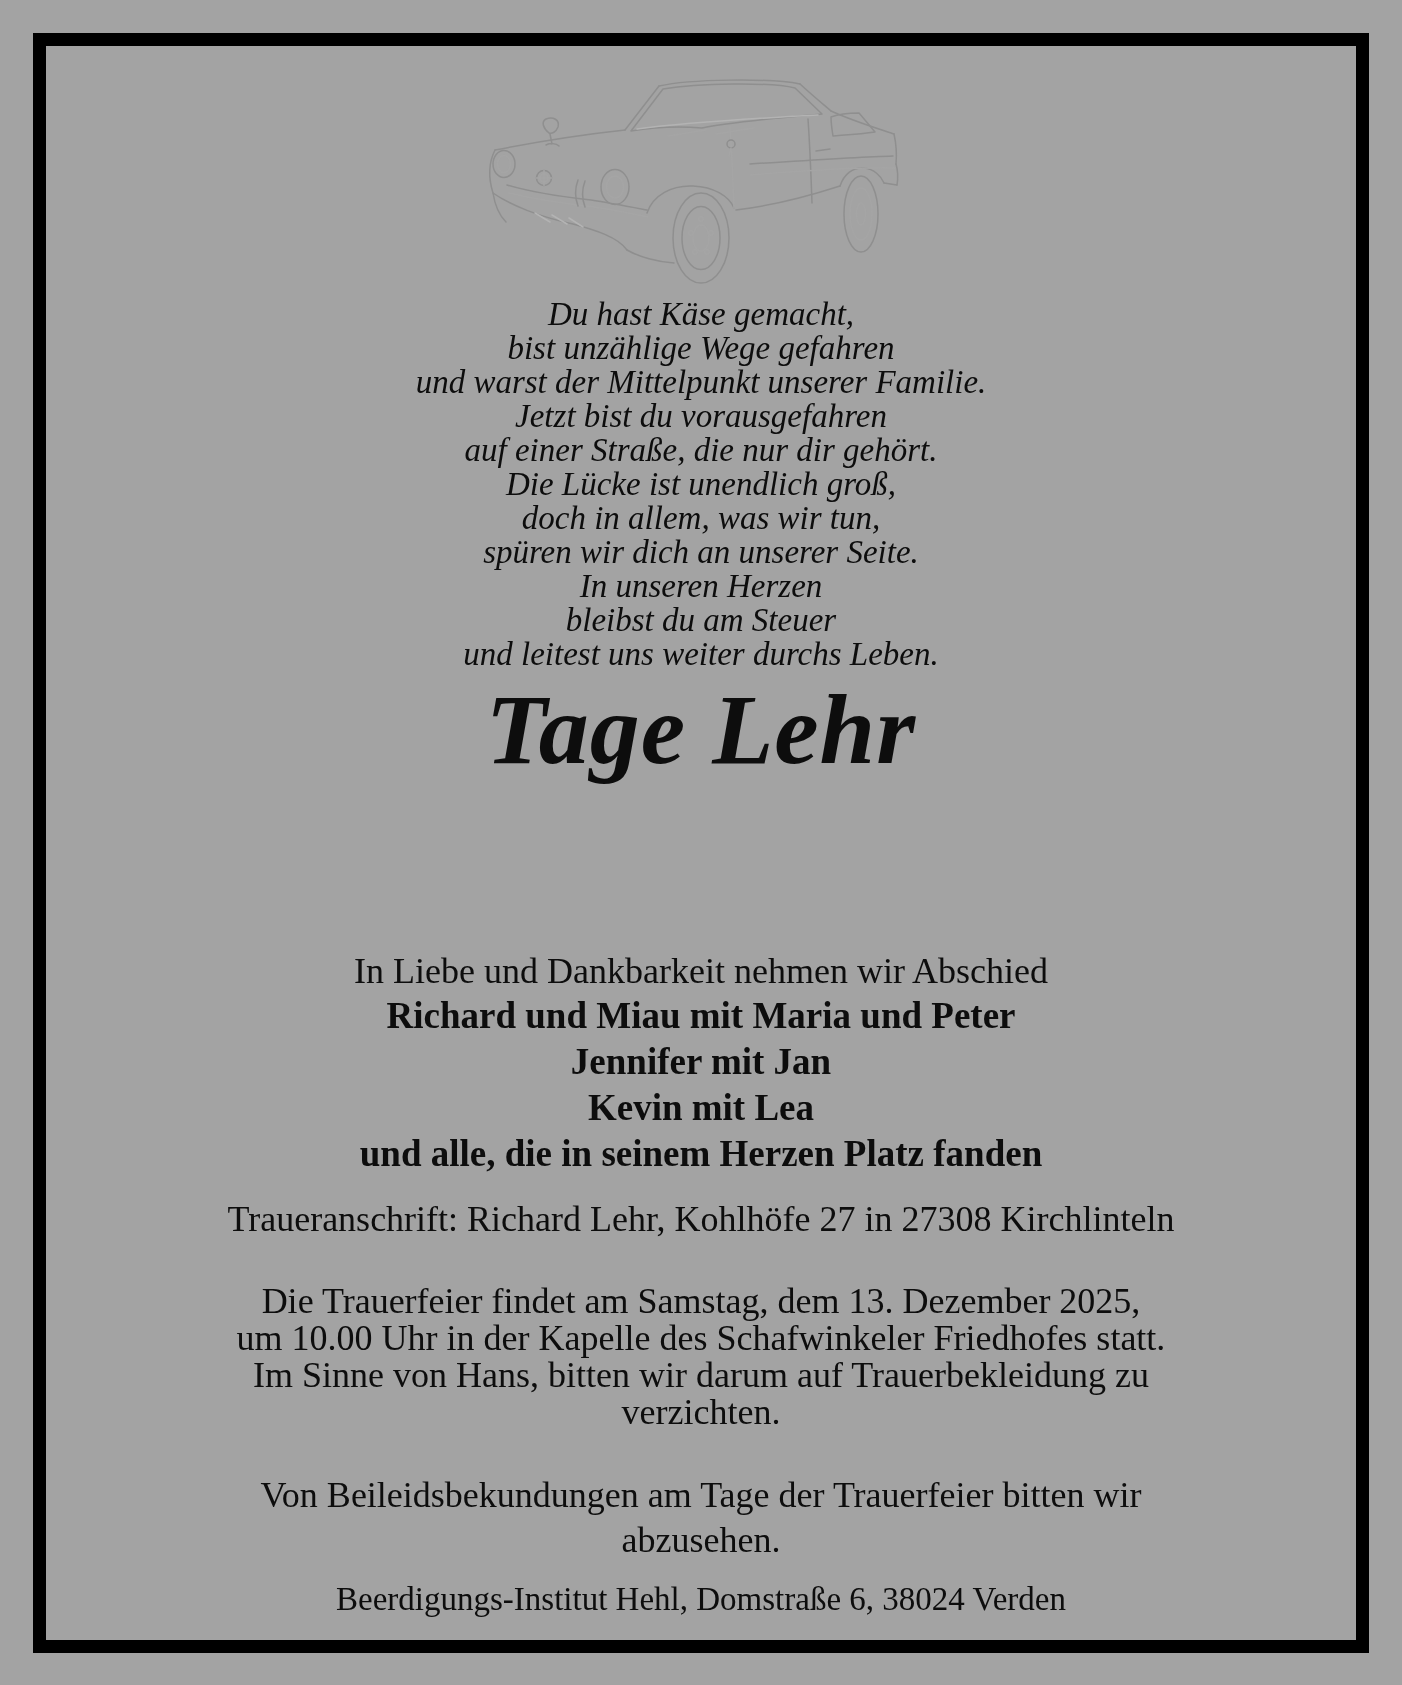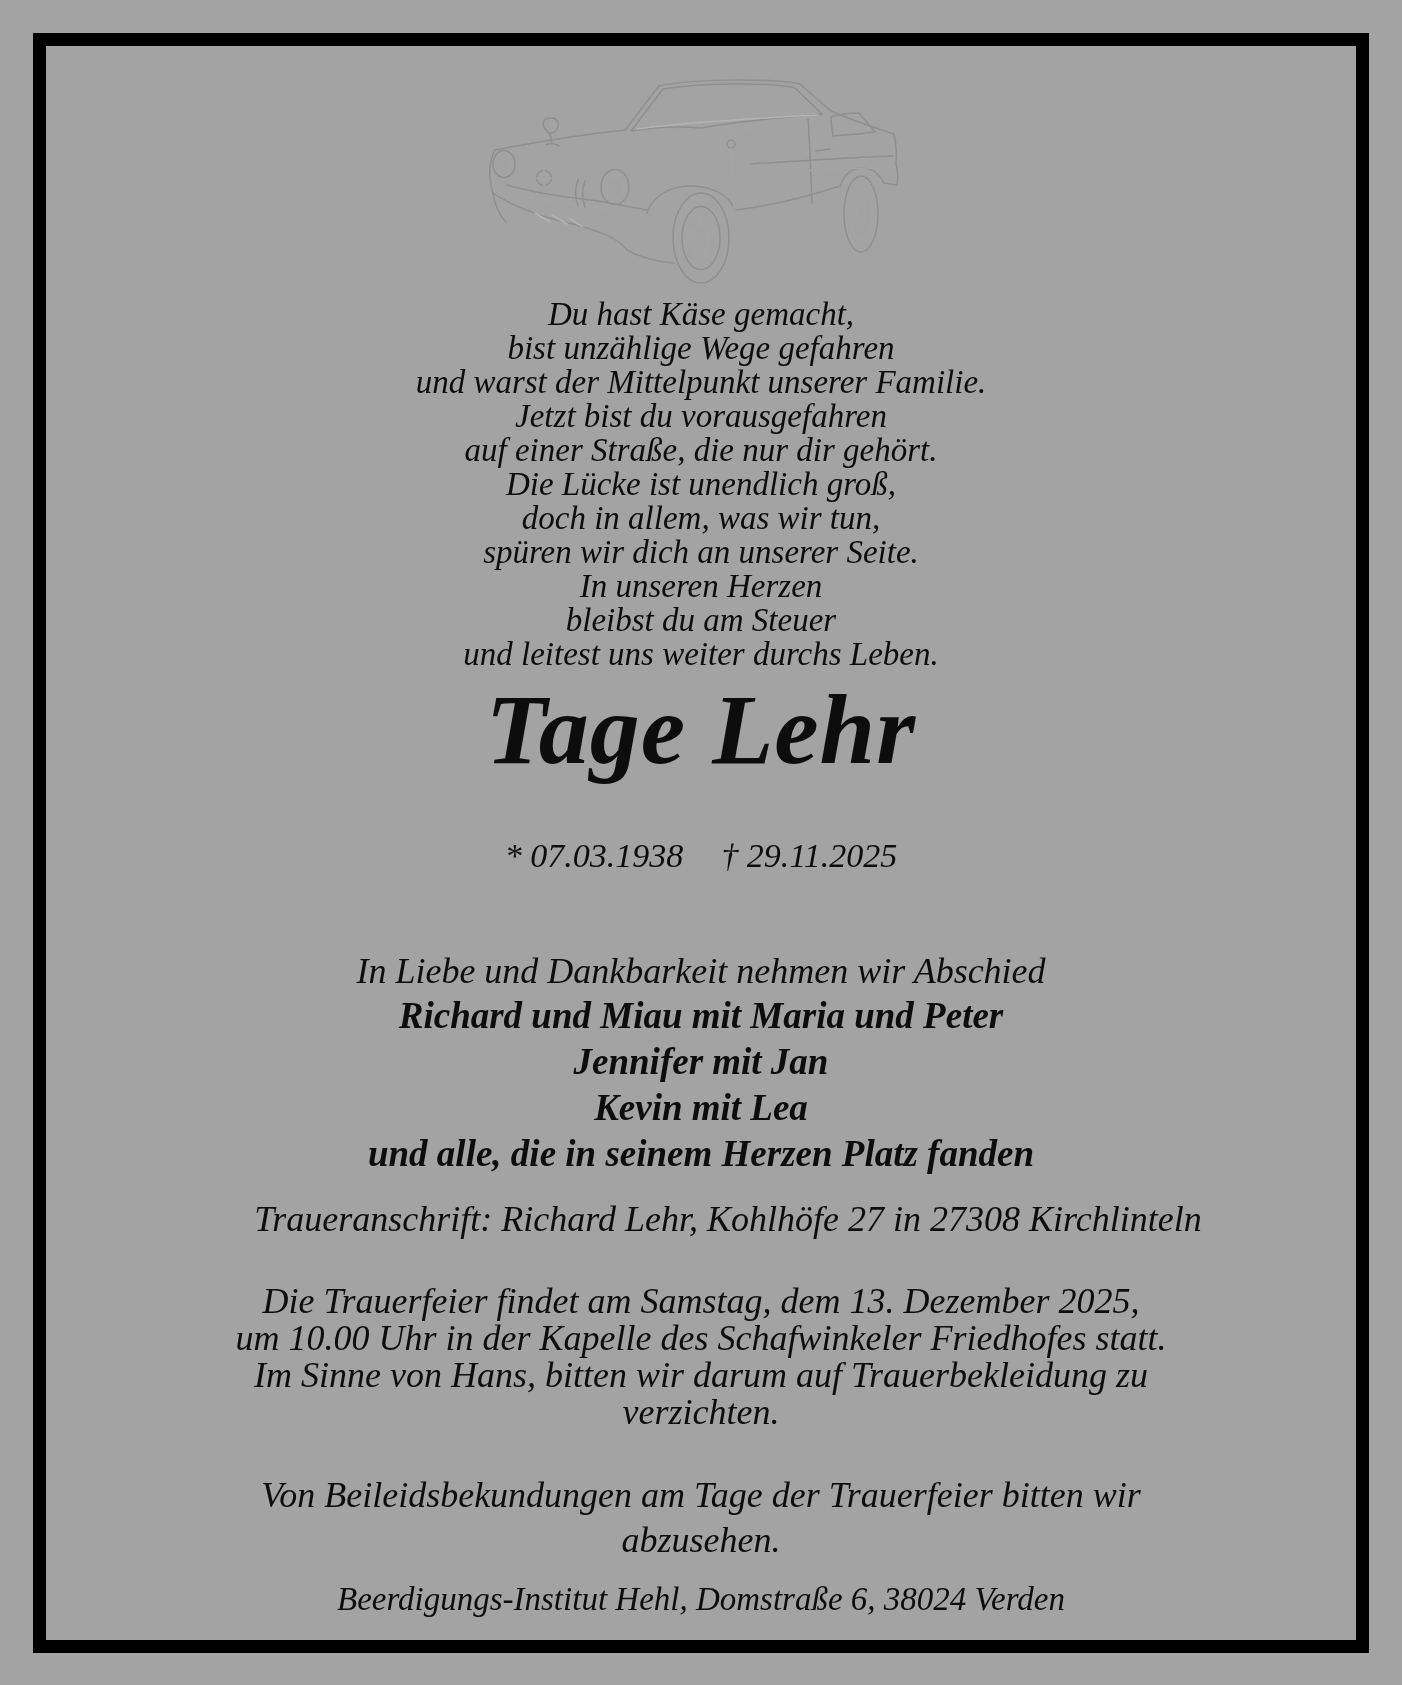--- a/index.html
+++ b/index.html
@@ -24,21 +24,20 @@
     height: 1620px;
     border: 13px solid #000000;
     box-sizing: border-box;
   }
   .block {
     position: absolute;
     left: 33px;
     width: 1336px;
     text-align: center;
     white-space: pre-line;
-    font-style: italic;
   }
   .car-wrap {
     position: absolute;
     left: 478px;
     top: 76px;
     width: 442px;
     height: 222px;
   }
   .poem {
     top: 297px;
@@ -69,21 +68,20 @@
   .mourners {
     top: 993px;
     font-weight: bold;
     font-size: 37px;
     line-height: 46px;
   }
   .address {
     top: 1200px;
     font-size: 36px;
     line-height: 39px;
-    padding-left: 27px;
   }
   .service {
     top: 1283px;
     font-size: 36px;
     line-height: 37px;
   }
   .condolence {
     top: 1473px;
     font-size: 36px;
     line-height: 45px;
@@ -185,21 +183,20 @@
 auf einer Straße, die nur dir gehört.
 Die Lücke ist unendlich groß,
 doch in allem, was wir tun,
 spüren wir dich an unserer Seite.
 In unseren Herzen
 bleibst du am Steuer
 und leitest uns weiter durchs Leben.</div>
 
   <div class="block name">Tage Lehr</div>
 
-  <div class="block dates"><span>* 07.03.1938</span><span class="sep"></span><span>† 29.11.2025</span></div>
 
   <div class="block intro">In Liebe und Dankbarkeit nehmen wir Abschied</div>
 
   <div class="block mourners">Richard und Miau mit Maria und Peter
 Jennifer mit Jan
 Kevin mit Lea
 und alle, die in seinem Herzen Platz fanden</div>
 
   <div class="block address">Traueranschrift: Richard Lehr, Kohlhöfe 27 in 27308 Kirchlinteln</div>
 

